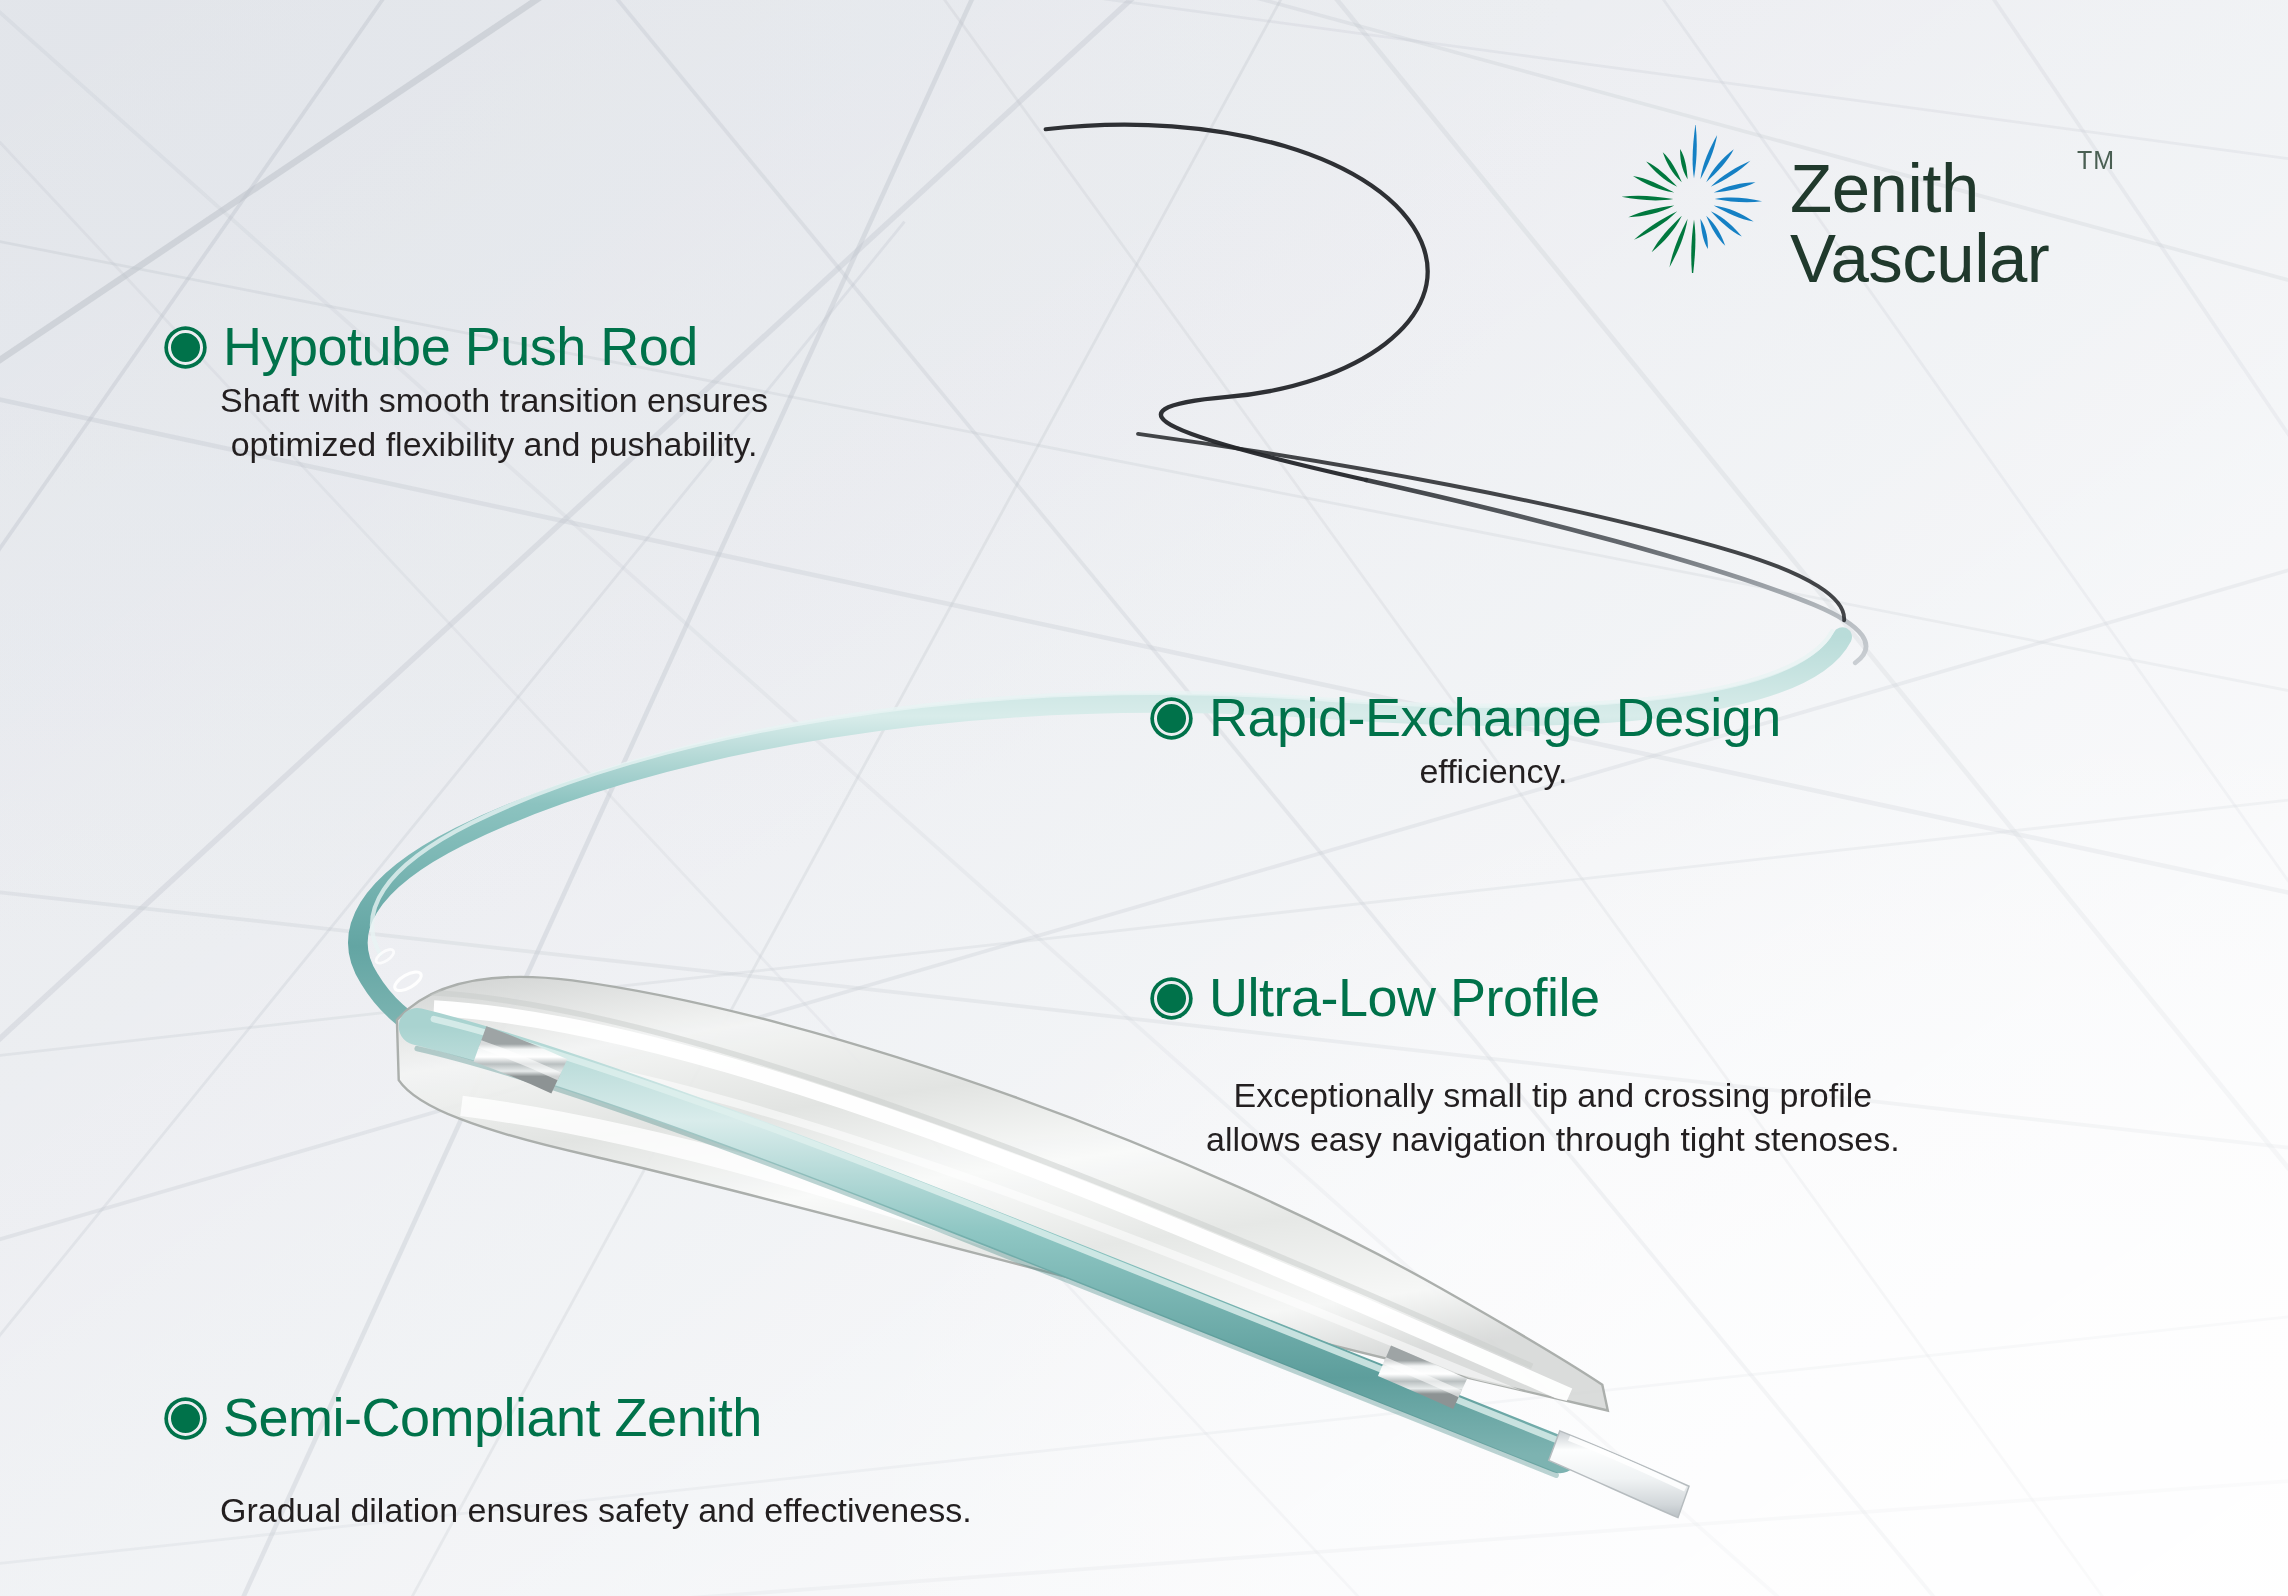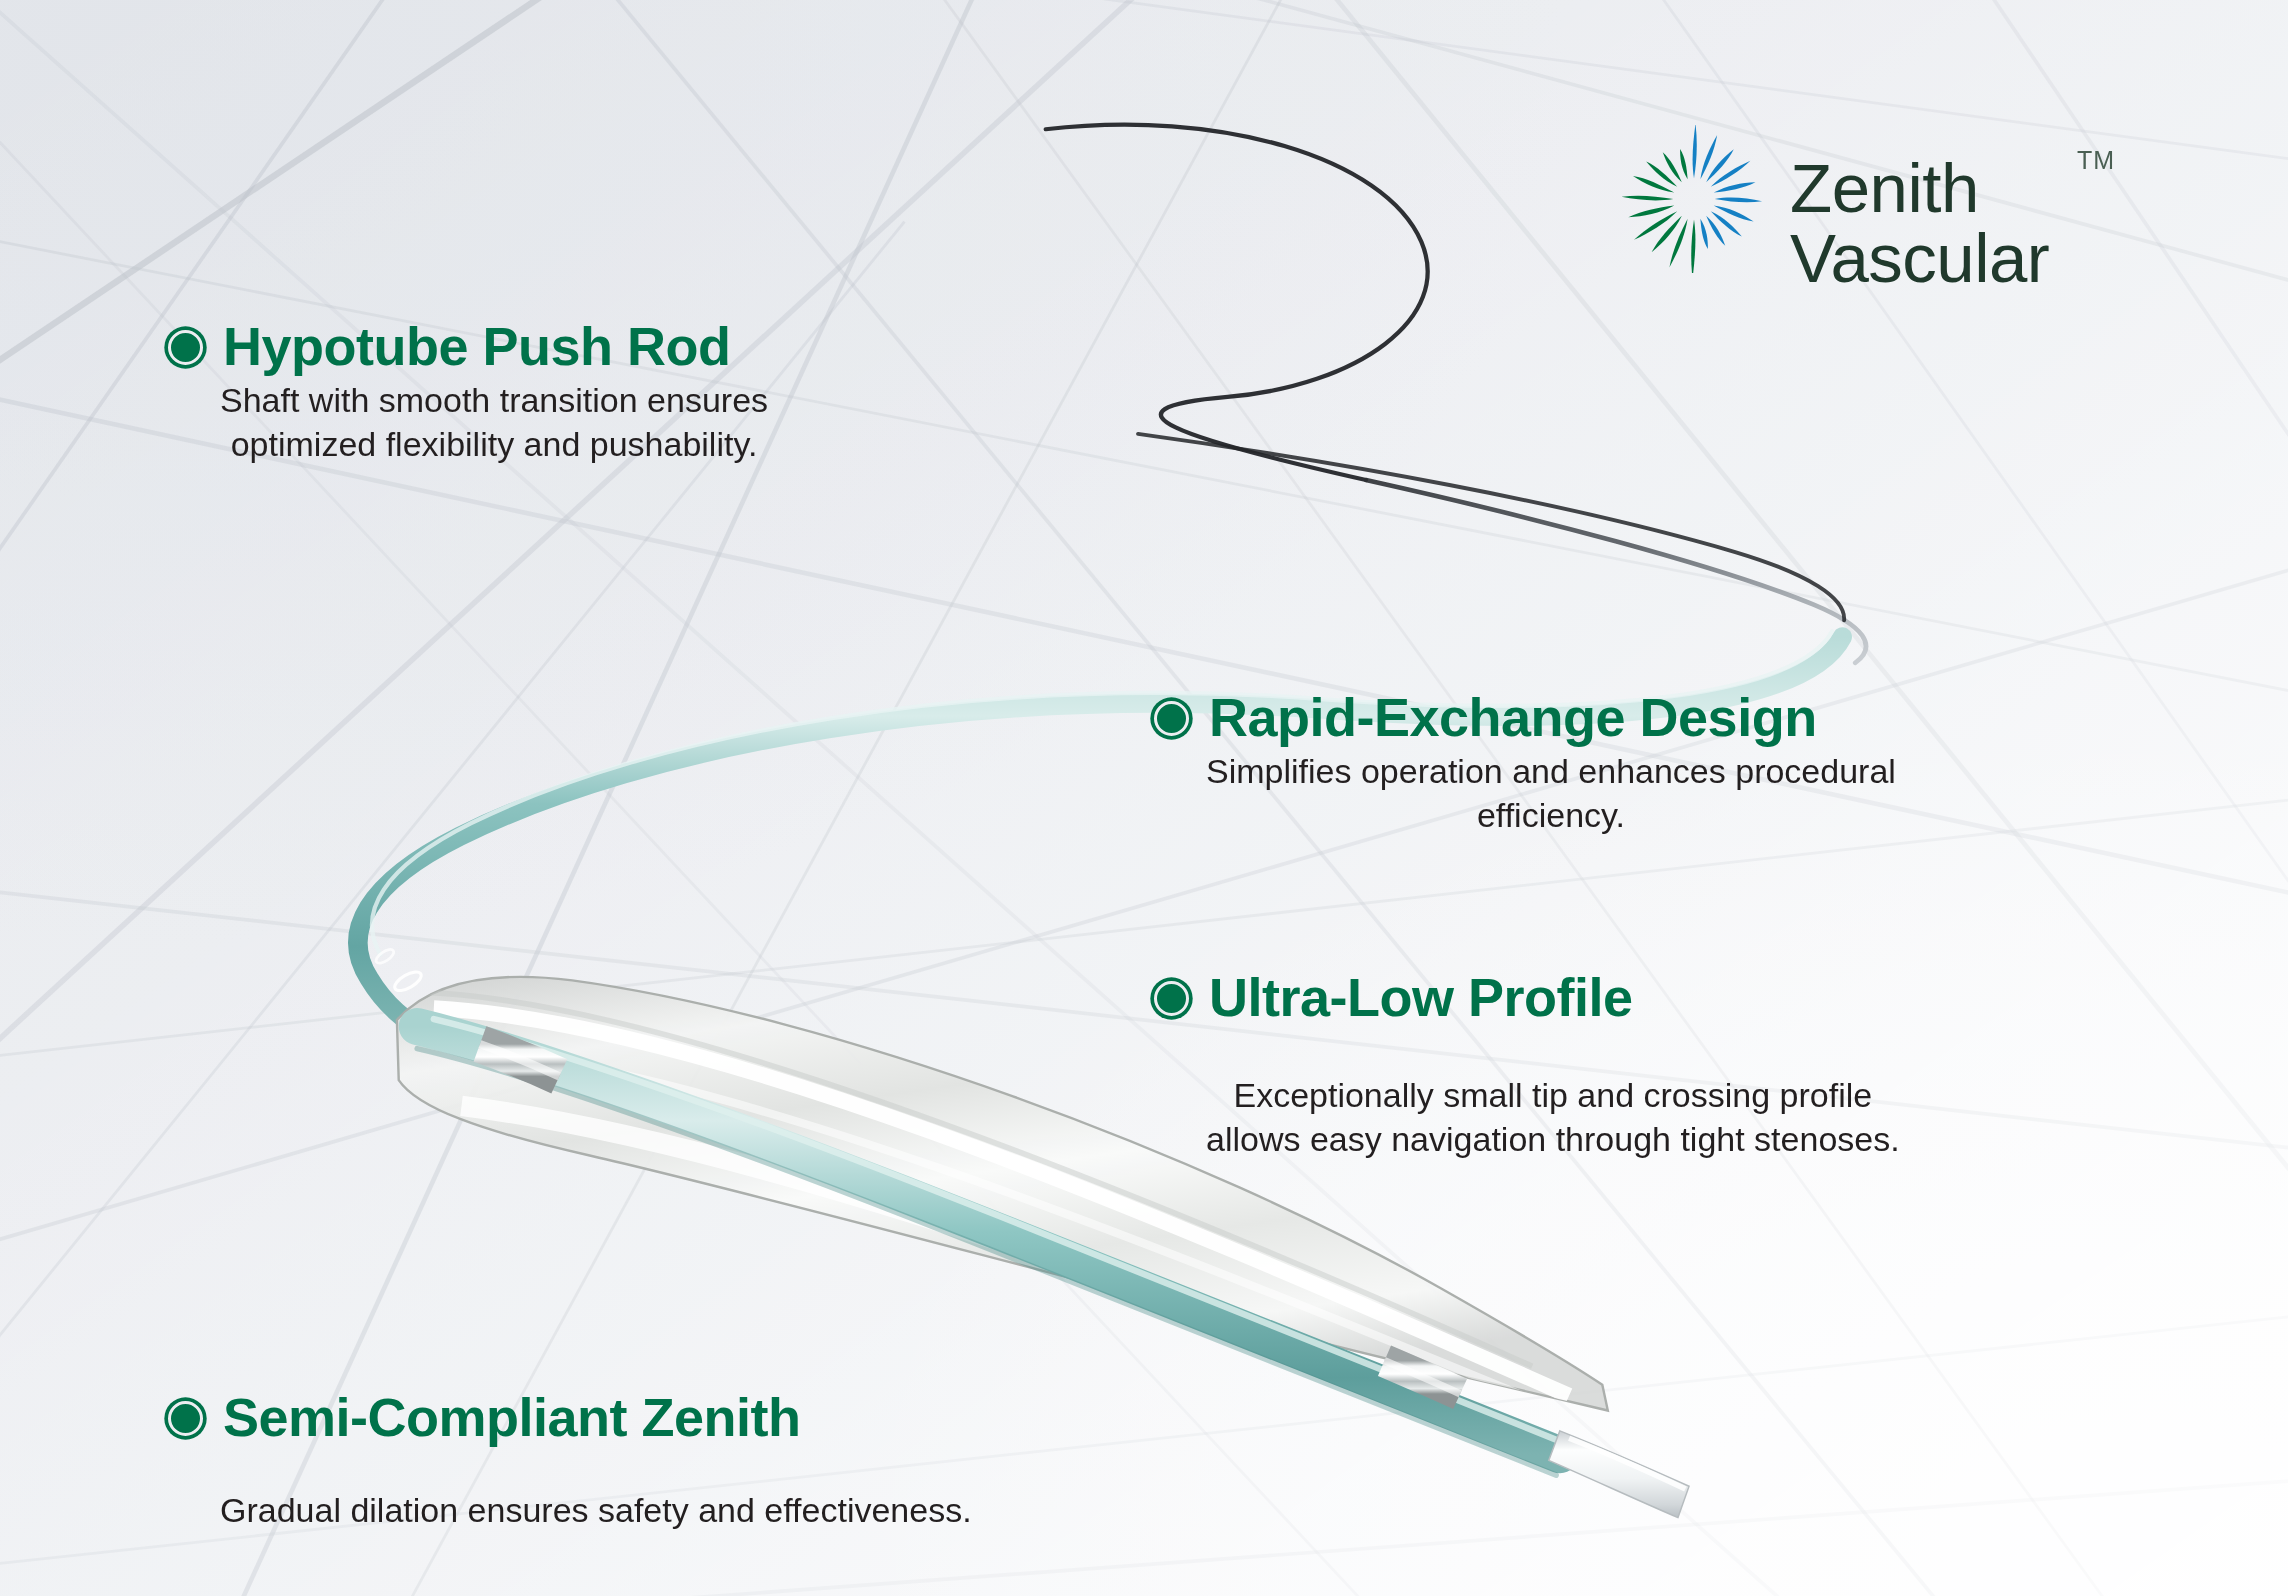--- a/index.html
+++ b/index.html
@@ -17,21 +17,21 @@
       linear-gradient(145deg,#e5e8ed 0%, #e9ebef 35%, #eff1f4 62%, #f8f9fb 100%);
   }
   .layer{position:absolute;inset:0;width:100%;height:100%;}
   .layer svg{display:block;width:100%;height:100%;}
 
   
   .callout{position:absolute;}
   .callout .head{
     display:flex;align-items:center;
     margin:0 0 3.7px 0;
-    font-size:54px;font-weight:700;letter-spacing:-0.5px;
+    font-size:54px;font-weight:400;letter-spacing:-0.5px;
     color:#00724a;line-height:1.04;white-space:nowrap;
   }
   .bullet{
     flex:0 0 auto;width:29px;height:29px;border-radius:50%;
     background:#00724a;border:3.7px solid #eceef1;
     box-shadow:0 0 0 3.7px #00724a;
     margin-right:20px;margin-top:3.7px;
   }
   .callout .body{
     margin:0;padding-left:49px;
@@ -258,21 +258,20 @@
       <span class="ln">optimized flexibility and pushability.</span>
     </p>
   </div>
 
   <div class="callout" id="co-rapid">
     <h2 class="head">
       <span class="bullet"></span>
       <span>Rapid-Exchange Design</span>
     </h2>
     <p class="body">
-      <span class="ln">Simplifies operation and enhances procedural</span>
       <span class="ln">efficiency.</span>
     </p>
   </div>
 
   <div class="callout" id="co-ultra">
     <h2 class="head">
       <span class="bullet"></span>
       <span>Ultra-Low Profile</span>
     </h2>
     <p class="body">

